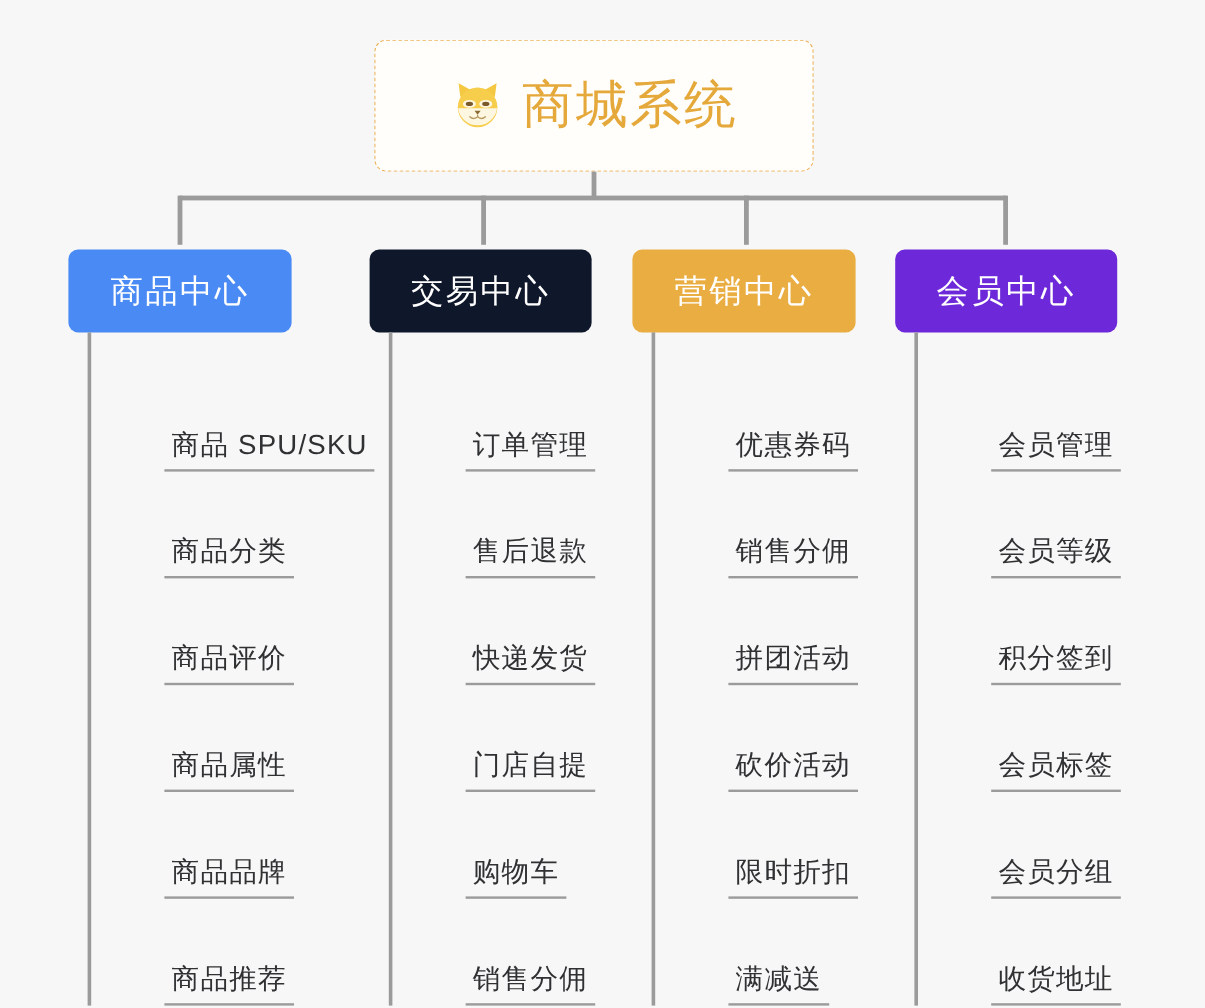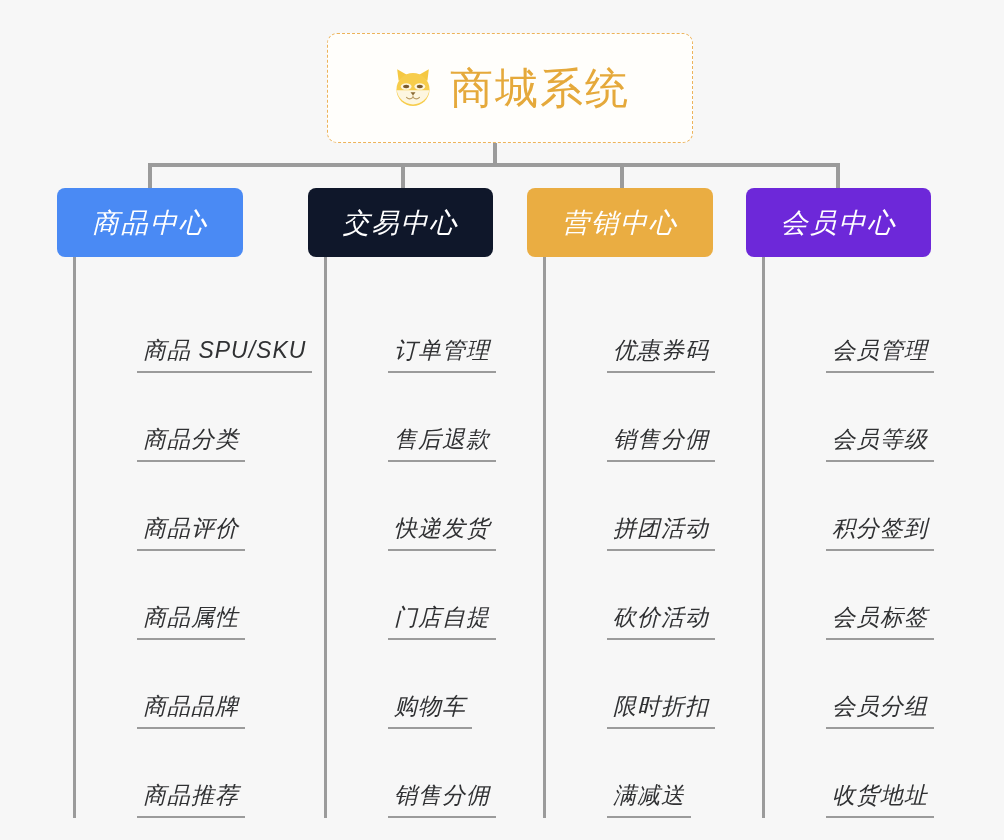--- a/index.html
+++ b/index.html
@@ -30,21 +30,20 @@
     width: 366px;
     height: 110px;
     box-sizing: border-box;
     background: #fffefb;
     border: 1px dashed #edb35a;
     border-radius: 10px;
     display: flex;
     align-items: center;
     justify-content: center;
     gap: 14px;
-    margin-left: 15px;
   }
   .root-icon {
     width: 46px;
     height: 46px;
     flex: 0 0 auto;
     display: block;
   }
   .root-title {
     font-size: 43px;
     line-height: 1;
@@ -58,22 +57,21 @@
   .conn {
     position: absolute;
     background: #9b9b9b;
   }
   .conn-v { width: 4px; }
   .conn-h { height: 4px; }
 
   
   .column {
     position: absolute;
-    top: 188px;
-    font-style: italic;
+    top: 208px;
   }
   .cat-box {
     height: 69px;
     border-radius: 8px;
     display: flex;
     align-items: center;
     justify-content: center;
     color: #ffffff;
     font-size: 27px;
     letter-spacing: 2px;

